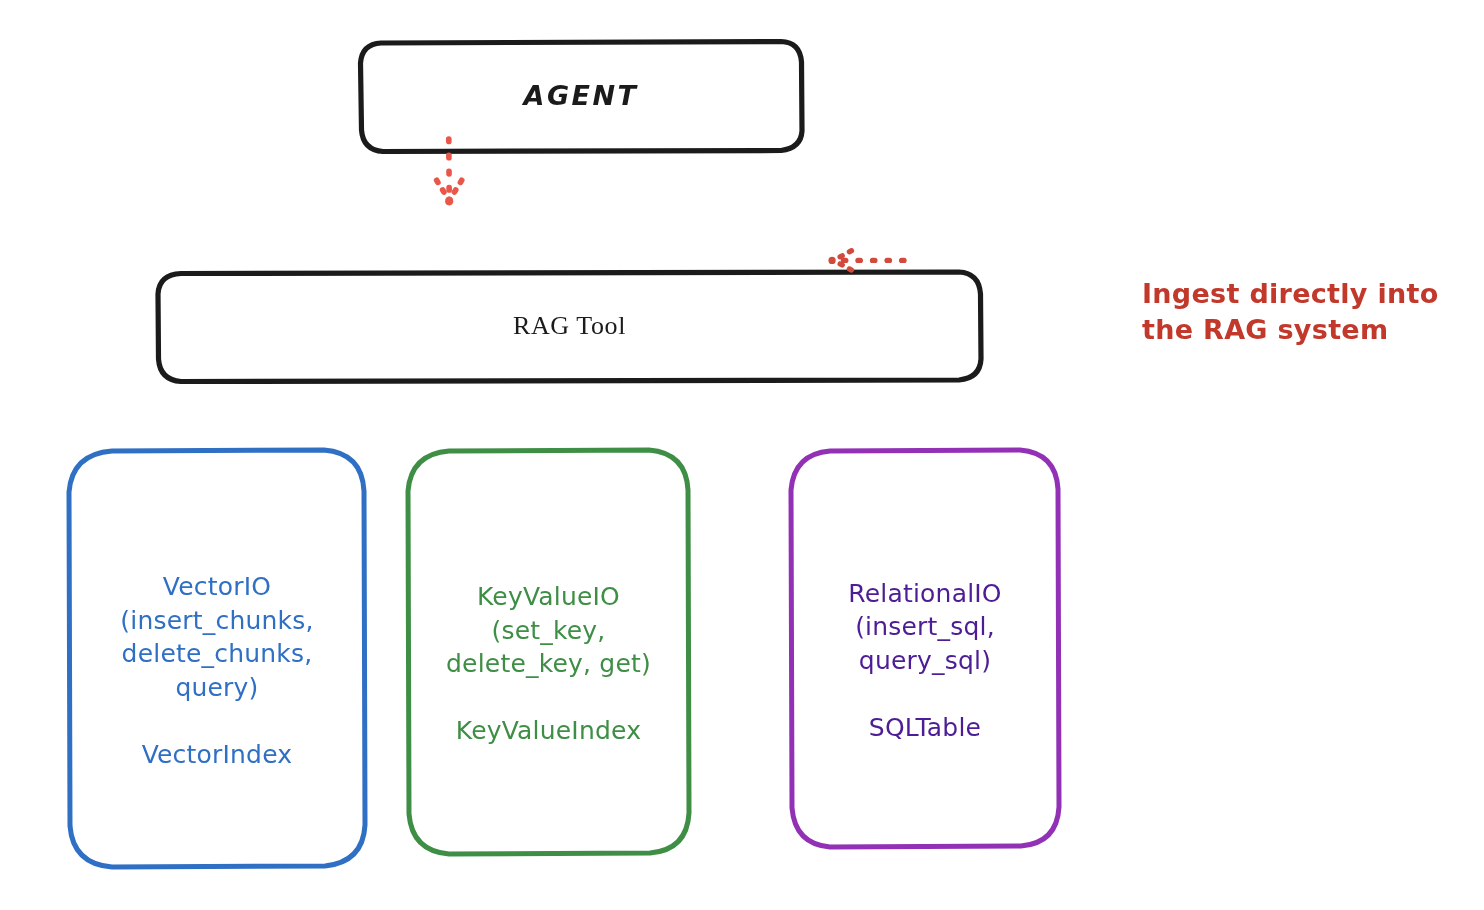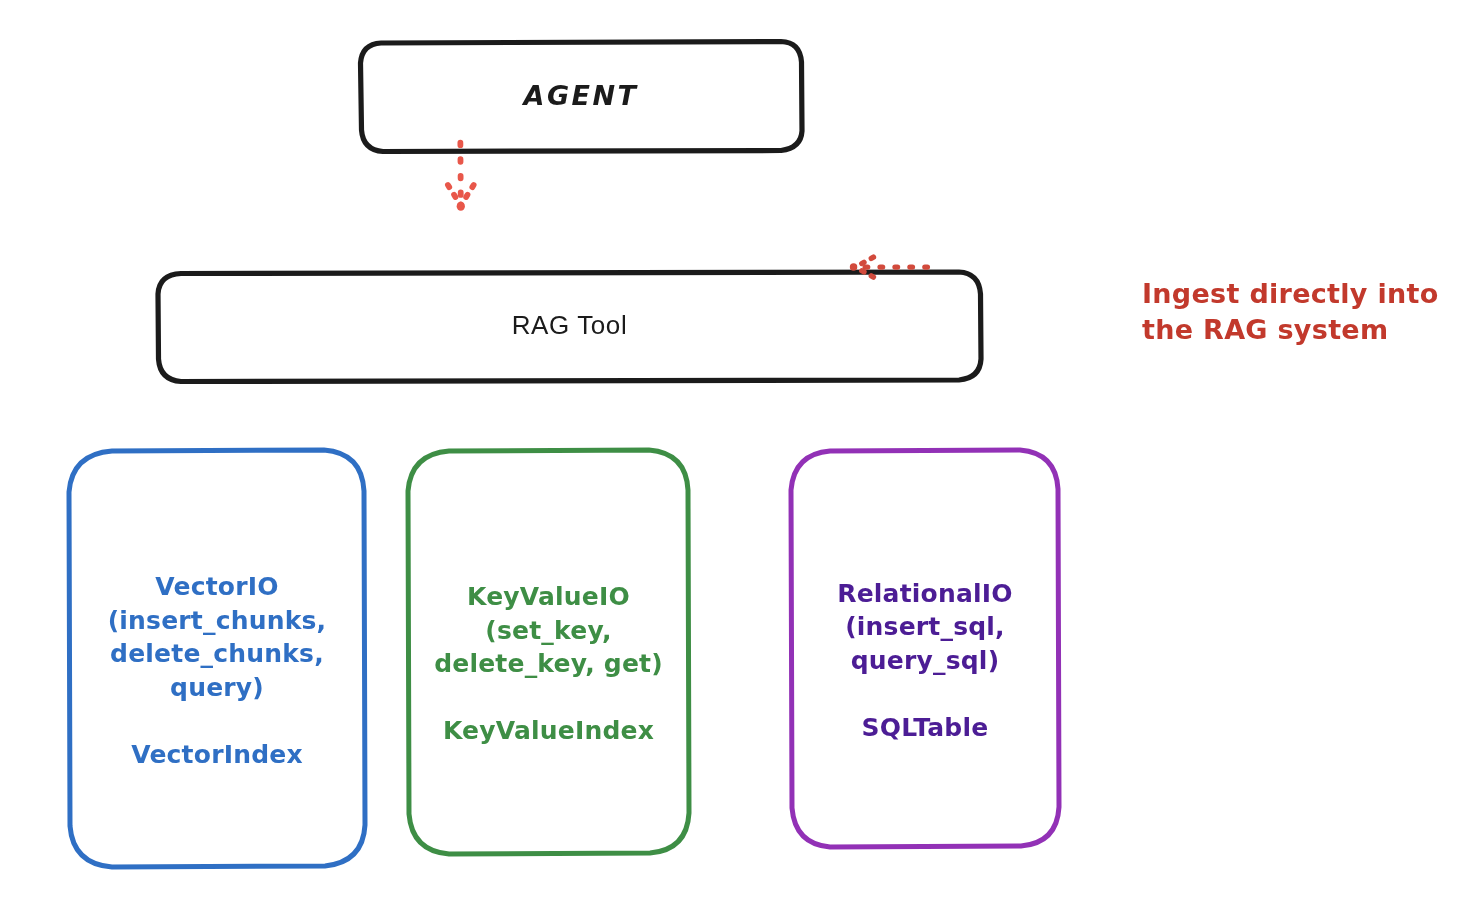--- a/index.html
+++ b/index.html
@@ -12,21 +12,20 @@
     width: 1484px;
     height: 910px;
     font-family: "DejaVu Sans", sans-serif;
     overflow: hidden;
   }
   #canvas {
     position: relative;
     width: 1200px;
     height: 910px;
     background: #ffffff;
-    padding-left: 31px;
   }
 
   
   .node {
     position: absolute;
     box-sizing: border-box;
     background: #ffffff;
     display: flex;
     align-items: center;
     justify-content: center;
@@ -66,21 +65,21 @@
   }
 
   
   #ragtool-node {
     left: 155px;
     top: 269px;
     width: 829px;
     height: 114px;
   }
   #ragtool-node .node-label {
-    font-family: Liberation Sans, sans-serif;
+    font-family: Liberation Serif, serif;
     font-size: 26px;
     font-weight: 500;
     color: #1b1b1b;
     letter-spacing: 0.6px;
   }
 
   
   #vectorio-node {
     left: 66px;
     top: 447px;
@@ -95,21 +94,21 @@
   }
   #relationalio-node {
     left: 788px;
     top: 447px;
     width: 274px;
     height: 403px;
   }
   .provider .node-label {
     font-family: "DejaVu Sans", sans-serif;
     font-size: 25px;
-    font-weight: 700;
+    font-weight: 400;
     line-height: 1.34;
     margin-top: 24px;
   }
   #vectorio-node   .node-label { color: #2f6fc4; }
   #keyvalueio-node .node-label { color: #3e8e45; }
   #relationalio-node .node-label { color: #4c1d95; }
 
   
   .arrow-layer {
     position: absolute;

